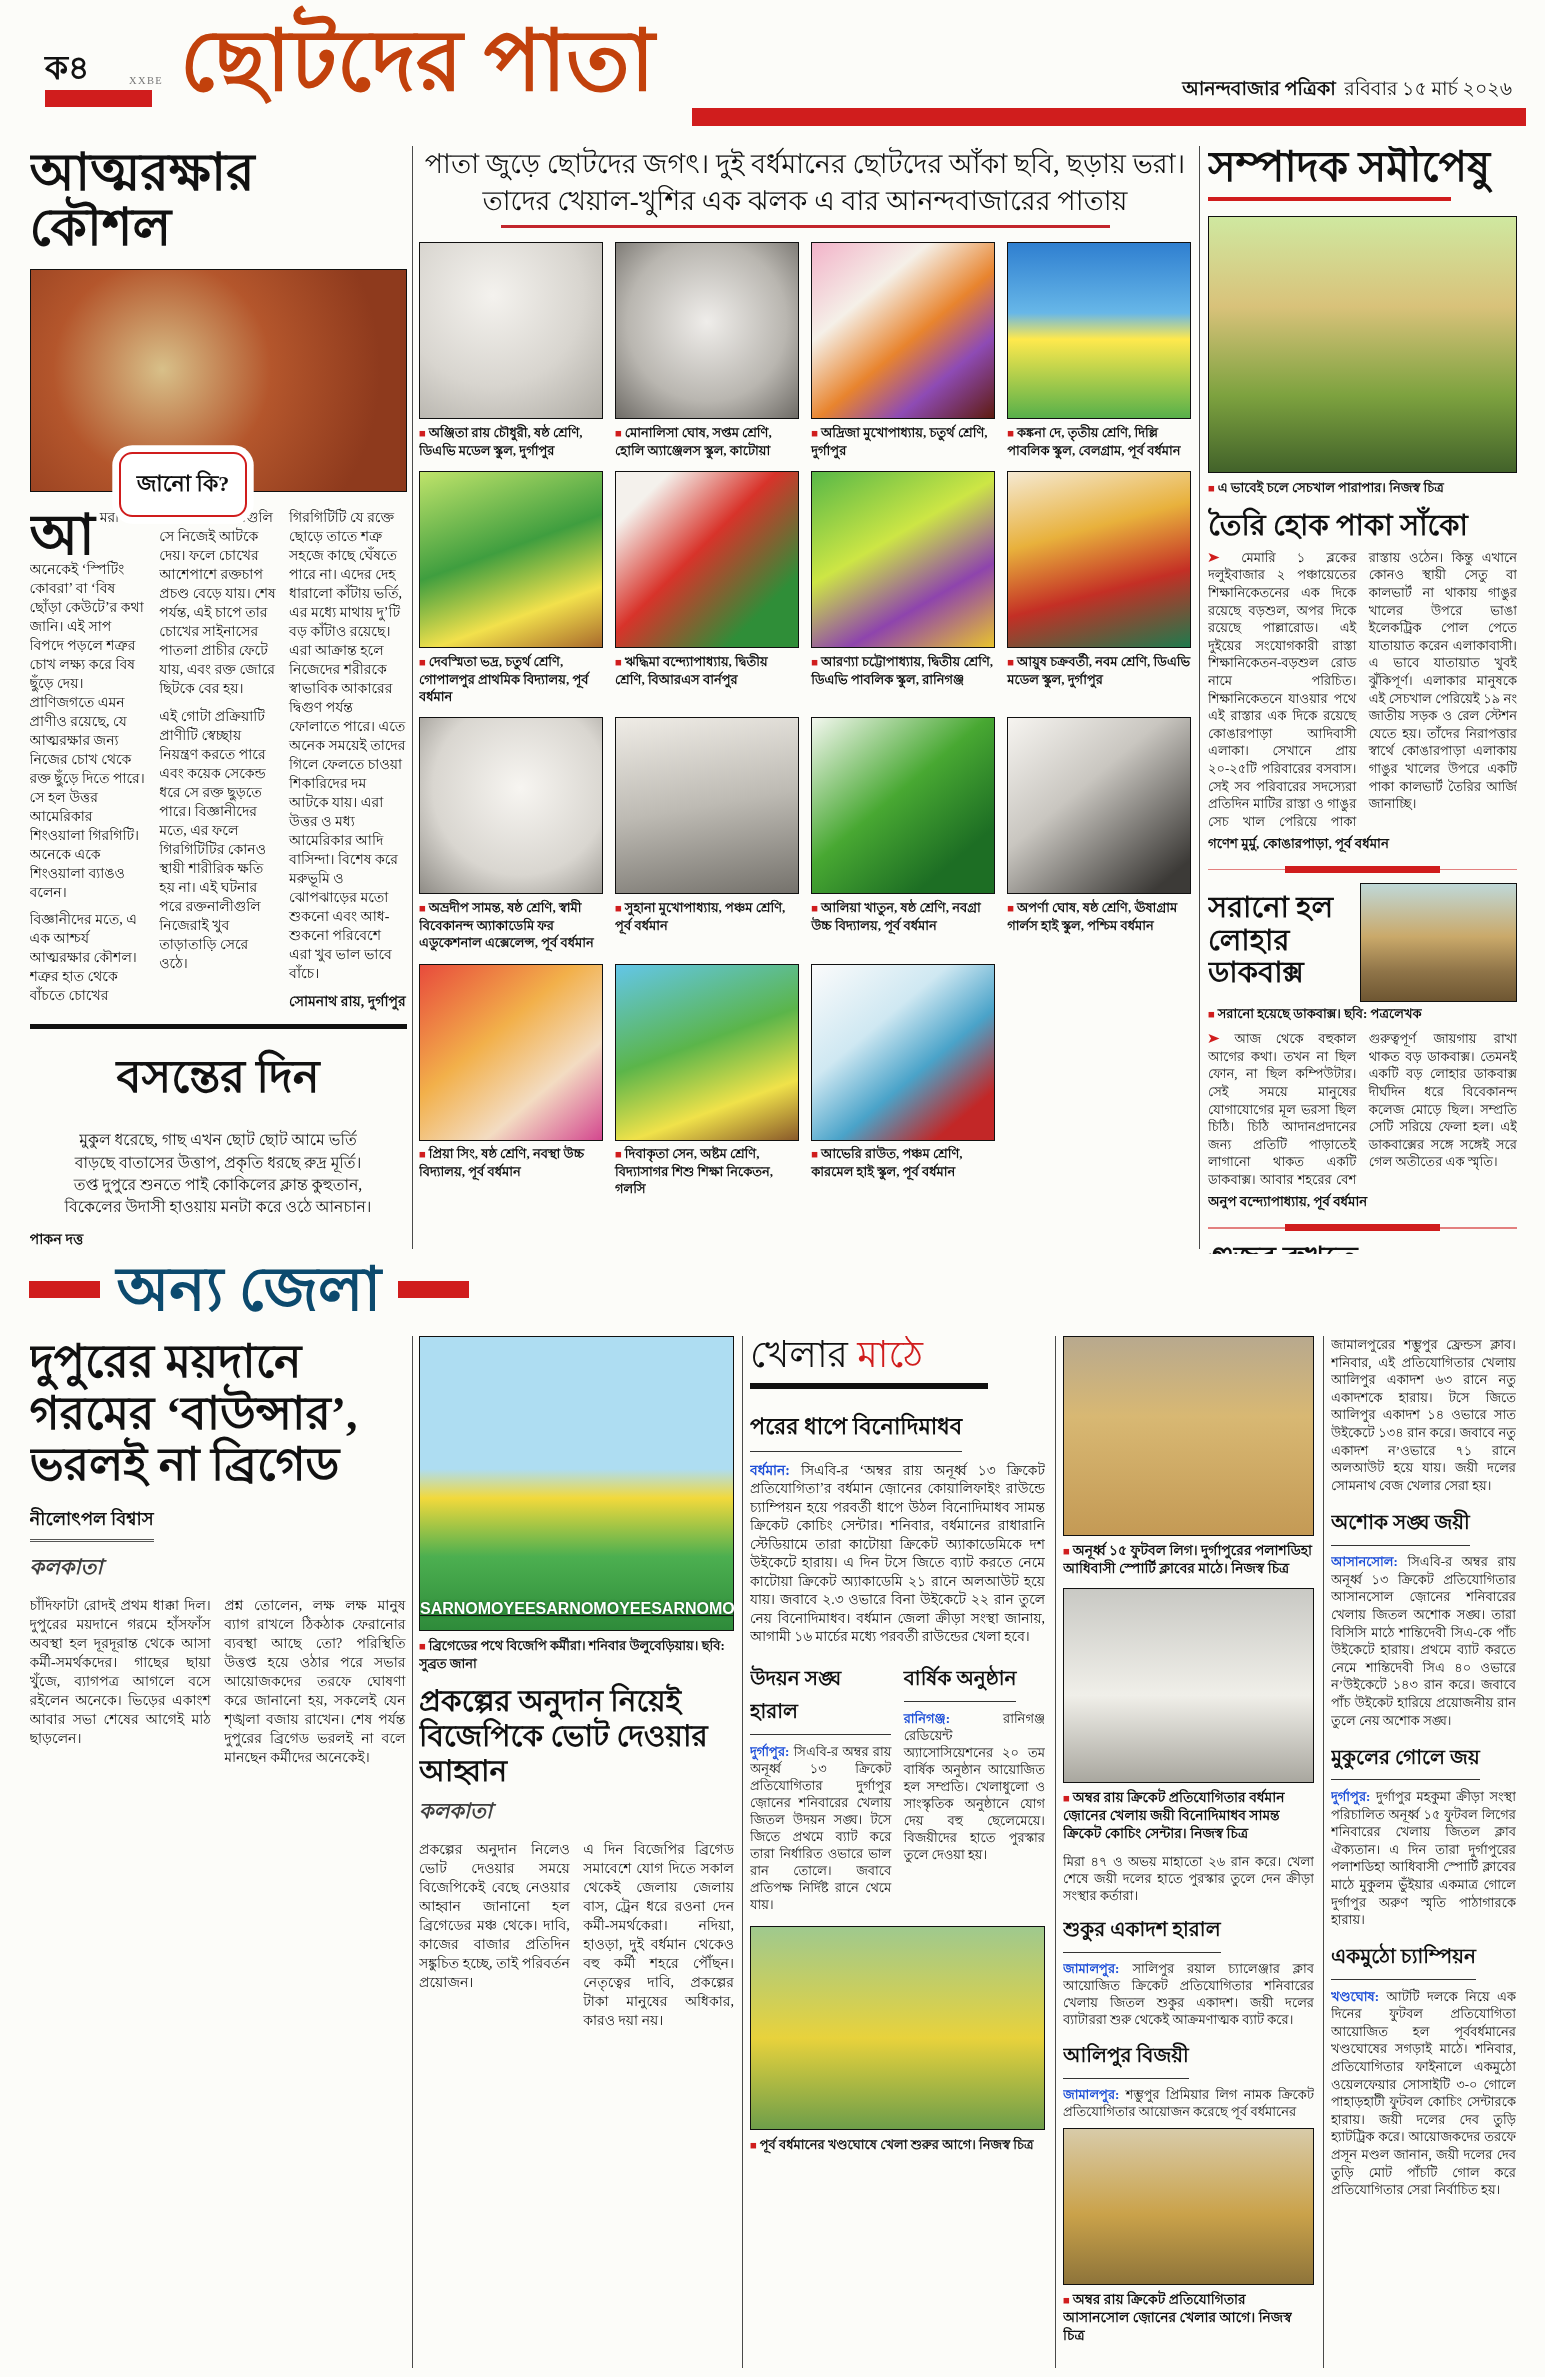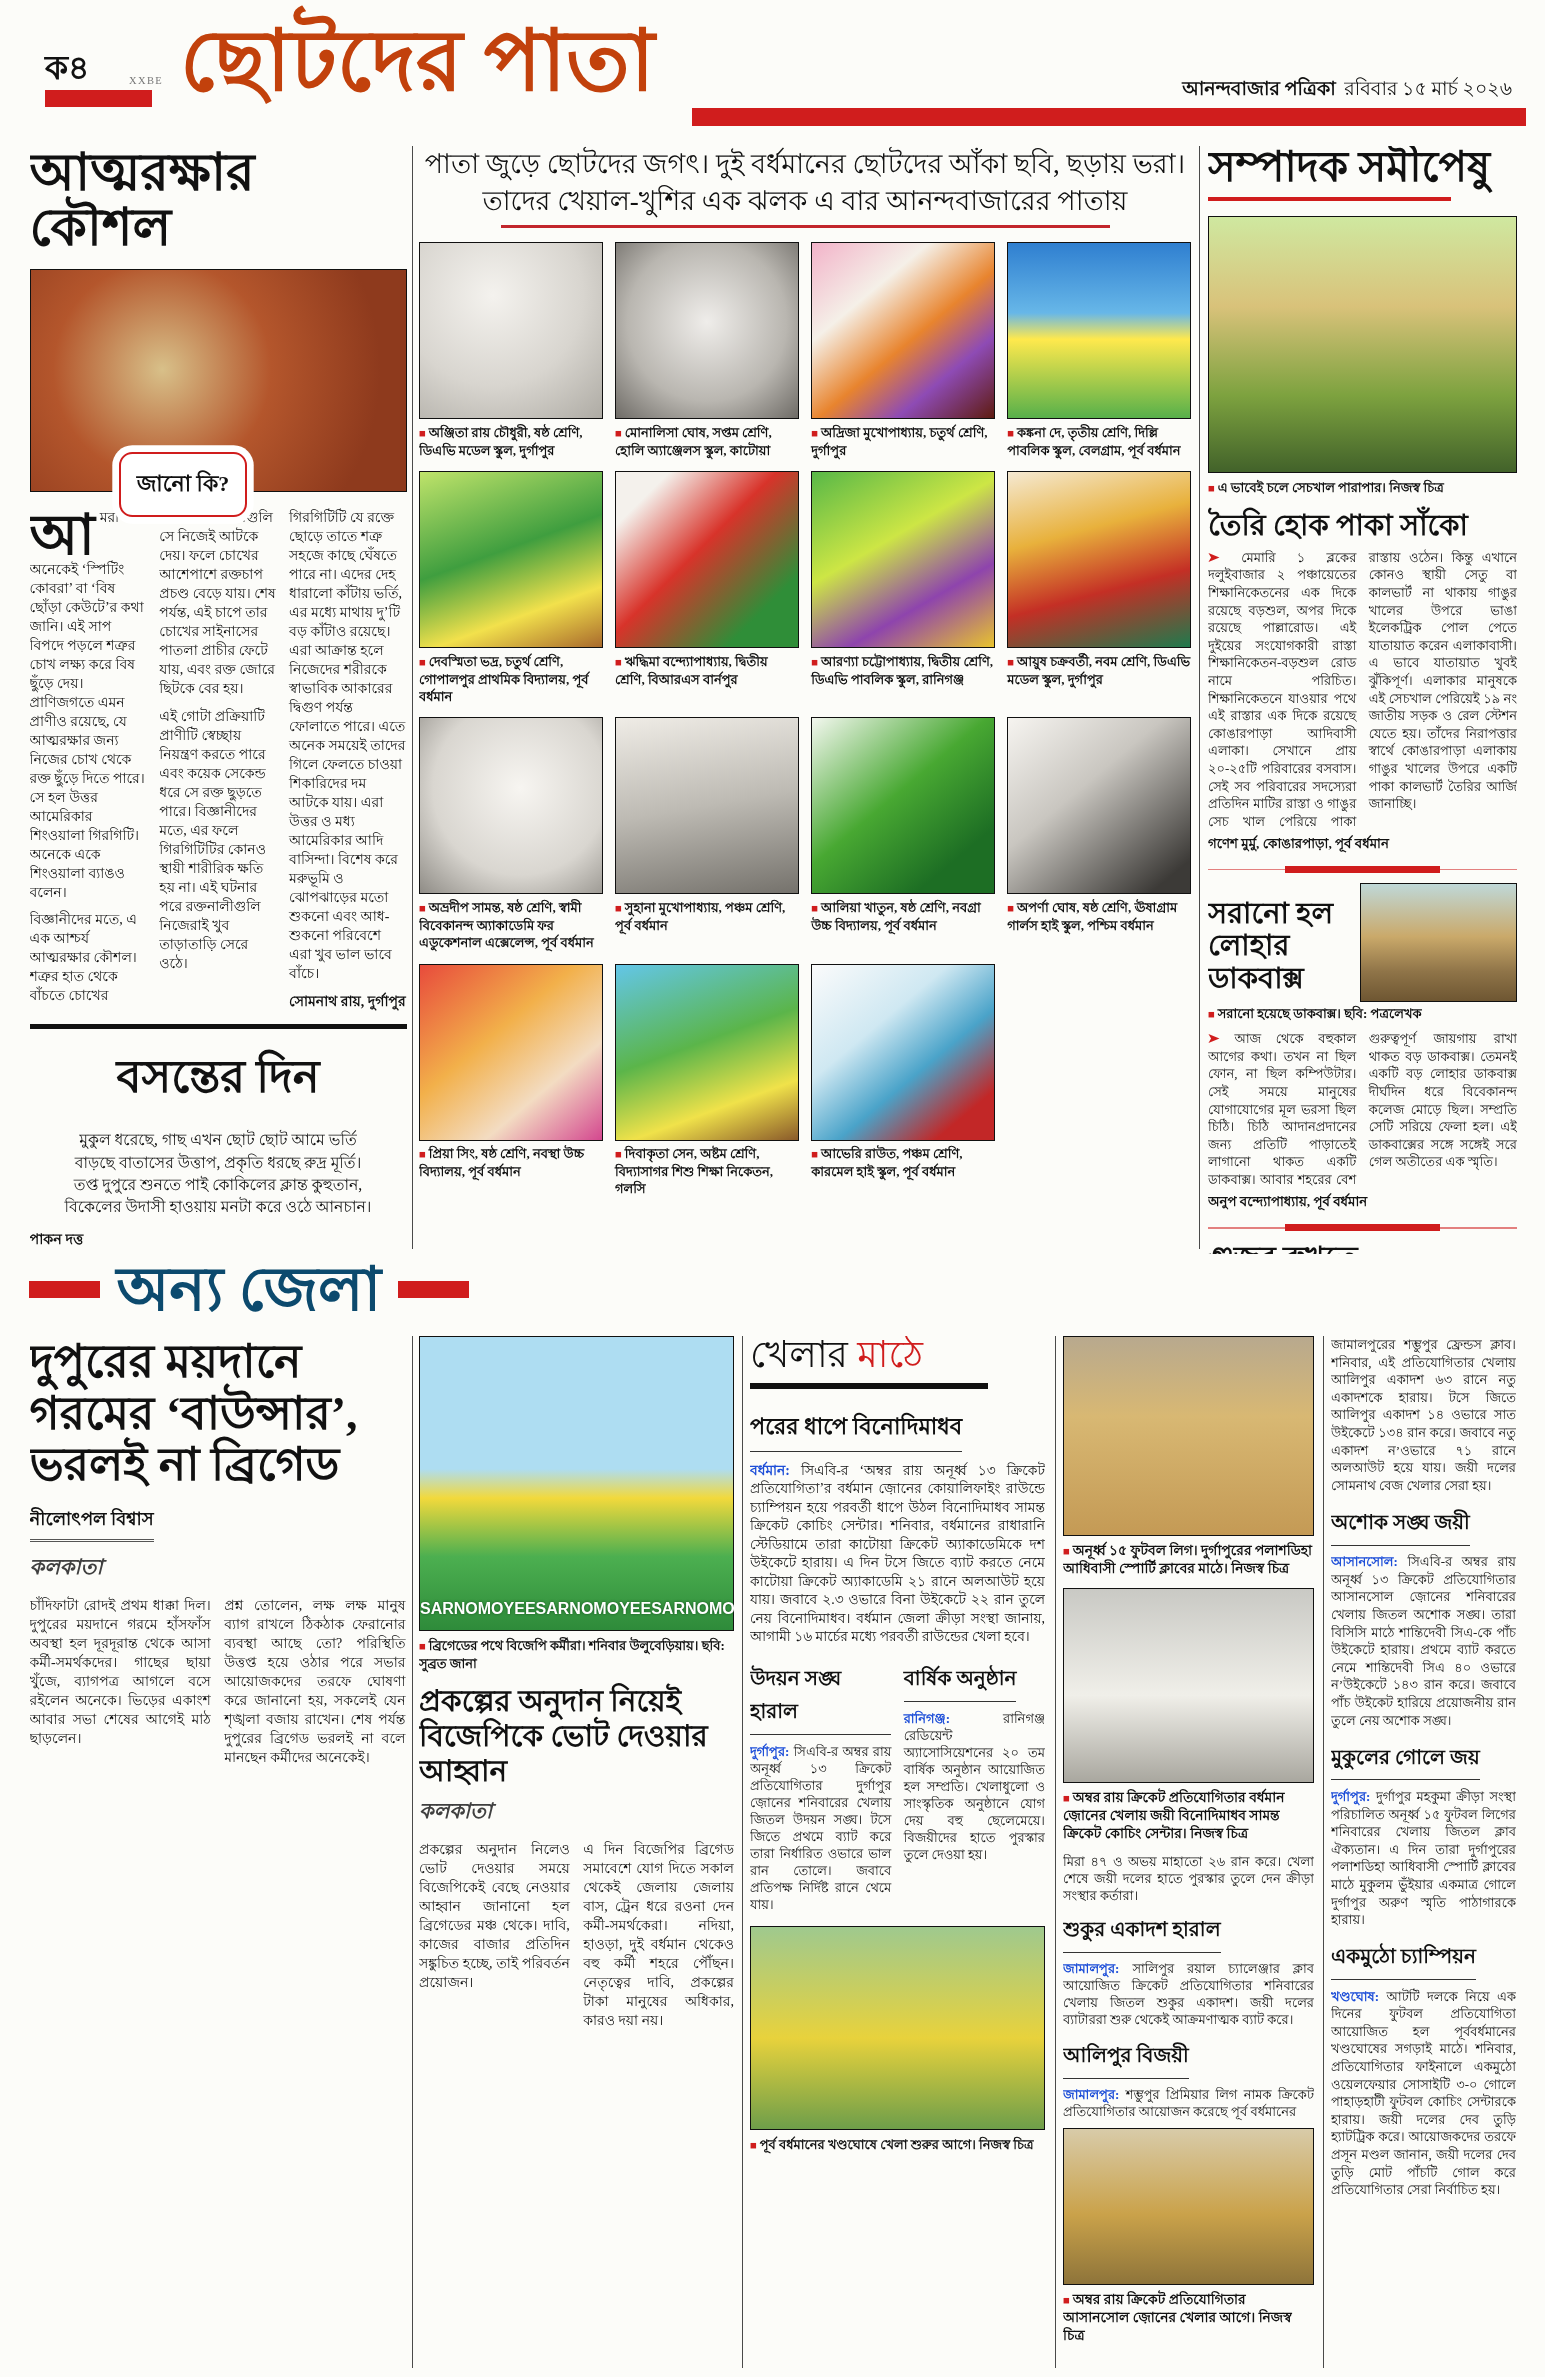--- a/index.html
+++ b/index.html
@@ -12,21 +12,21 @@
 
   
   .page-code{font-size:33px;font-weight:bold;}
   .edition{font-size:10.5px;letter-spacing:1.4px;color:#777;}
   .masthead-title{font-size:85px;font-weight:bold;color:#c2410c;line-height:1;white-space:nowrap;}
   .paper-date{font-size:19px;white-space:nowrap;}
   .paper-date b{margin-right:8.6px;}
 
   
   .lead-h1{font-size:52px;font-weight:bold;line-height:1.05;margin:0 0 14.3px 0;}
-  .photo{border:1.4px solid #111;box-sizing:border-box;}
+  .photo{border:1.4px solid #111;box-sizing:border-box;text-decoration:underline;}
   .lead-body{column-count:3;column-gap:12.4px;font-size:14px;line-height:19px;}
   .lead-body p{margin:0 0 8.6px 0;}
   .lead-body p.first::first-letter{font-size:56px;font-weight:bold;float:left;line-height:.85;padding:3.8px 4.8px 0 0;}
   .sig{font-weight:bold;}
   .know-box{position:absolute;display:flex;align-items:center;justify-content:center;
             border:2.9px solid #d01d1d;border-radius:13.3px;background:#fff;
             font-size:22px;font-weight:bold;box-shadow:0 0 0 6.7px #fff;}
   .black-rule{height:4.3px;background:#111;margin:13.3px 0;}
   .poem-title{text-align:center;font-size:45px;font-weight:bold;margin:8.6px 0 12.4px;}
   .poem-line{text-align:center;font-size:15.7px;line-height:22.3px;}
@@ -217,21 +217,21 @@
     <div class="letters-underline"></div>
     <div class="photo ph-bridge" style="height:257px;margin-bottom:6.7px"></div>
     <div class="cap bullet" style="margin:0 0 11.4px">এ ভাবেই চলে সেচখাল পারাপার। নিজস্ব চিত্র</div>
 
     <div class="letter-title">তৈরি হোক পাকা সাঁকো</div>
     <div class="letter-body"><span class="dart"></span><span>মেমারি ১ ব্লকের দলুইবাজার ২ পঞ্চায়েতের শিক্ষানিকেতনের এক দিকে রয়েছে বড়শুল, অপর দিকে রয়েছে পাল্লারোড। এই দুইয়ের সংযোগকারী রাস্তা শিক্ষানিকেতন-বড়শুল রোড নামে পরিচিত। শিক্ষানিকেতনে যাওয়ার পথে এই রাস্তার এক দিকে রয়েছে কোঙারপাড়া আদিবাসী এলাকা। সেখানে প্রায় ২০-২৫টি পরিবারের বসবাস। সেই সব পরিবারের সদস্যেরা প্রতিদিন মাটির রাস্তা ও গাঙুর সেচ খাল পেরিয়ে পাকা রাস্তায় ওঠেন। কিন্তু এখানে কোনও স্থায়ী সেতু বা কালভার্ট না থাকায় গাঙুর খালের উপরে ভাঙা ইলেকট্রিক পোল পেতে যাতায়াত করেন এলাকাবাসী। এ ভাবে যাতায়াত খুবই ঝুঁকিপূর্ণ। এলাকার মানুষকে এই সেচখাল পেরিয়েই ১৯ নং জাতীয় সড়ক ও রেল স্টেশন যেতে হয়। তাঁদের নিরাপত্তার স্বার্থে কোঙারপাড়া এলাকায় গাঙুর খালের উপরে একটি পাকা কালভার্ট তৈরির আর্জি জানাচ্ছি।</span></div>
     <div class="letter-sig">গণেশ মুর্মু, কোঙারপাড়া, পূর্ব বর্ধমান</div>
 
     <div class="red-divider"></div>
 
-    <div style="display:flex;gap:15px;align-items:flex-end">
+    <div style="display:flex;gap:15px;align-items:center">
       <div class="letter-title" style="flex:1">সরানো হল লোহার ডাকবাক্স</div>
       <div style="width:157px">
         <div class="photo ph-street" style="height:119px"></div>
       </div>
     </div>
     <div class="cap bullet" style="margin:2.9px 0 7.6px">সরানো হয়েছে ডাকবাক্স। ছবি: পত্রলেখক</div>
     <div class="letter-body"><span class="dart"></span><span>আজ থেকে বহুকাল আগের কথা। তখন না ছিল ফোন, না ছিল কম্পিউটার। সেই সময়ে মানুষের যোগাযোগের মূল ভরসা ছিল চিঠি। চিঠি আদানপ্রদানের জন্য প্রতিটি পাড়াতেই লাগানো থাকত একটি ডাকবাক্স। আবার শহরের বেশ গুরুত্বপূর্ণ জায়গায় রাখা থাকত বড় ডাকবাক্স। তেমনই একটি বড় লোহার ডাকবাক্স দীর্ঘদিন ধরে বিবেকানন্দ কলেজ মোড়ে ছিল। সম্প্রতি সেটি সরিয়ে ফেলা হল। এই ডাকবাক্সের সঙ্গে সঙ্গেই সরে গেল অতীতের এক স্মৃতি।</span></div>
     <div class="letter-sig">অনুপ বন্দ্যোপাধ্যায়, পূর্ব বর্ধমান</div>
 
     <div class="red-divider"></div>

